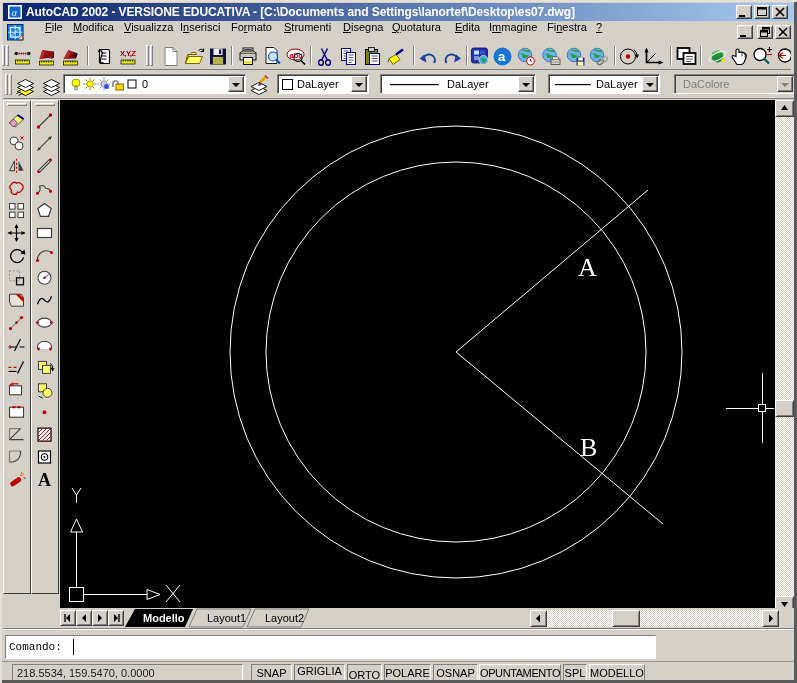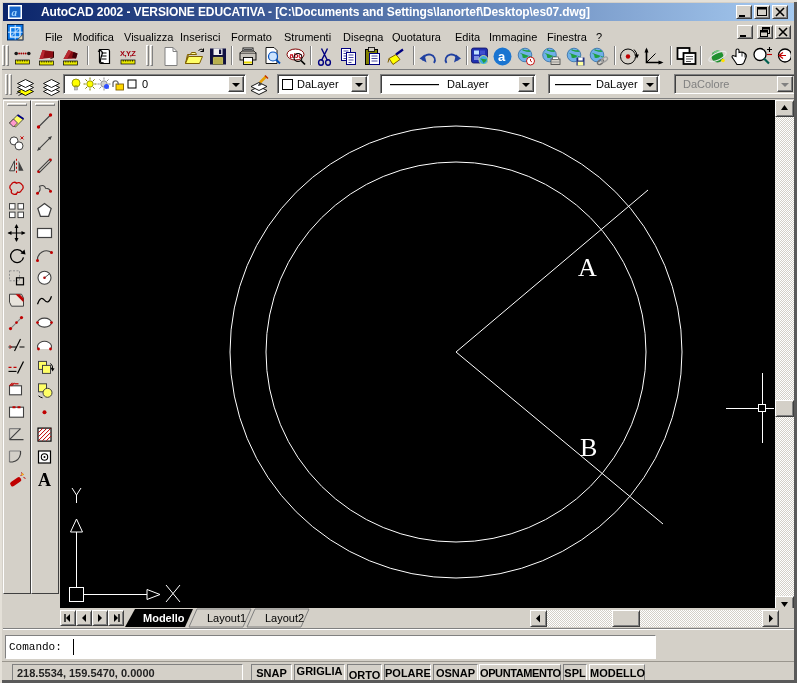--- a/index.html
+++ b/index.html
@@ -3,26 +3,26 @@
 <meta charset="utf-8">
 <style>
   html,body{margin:0;padding:0;}
   *{box-sizing:border-box;}
   body{font-family:"Liberation Sans",sans-serif;}
   #win{position:relative;width:797px;height:683px;background:#d4d0c8;overflow:hidden;}
   .abs{position:absolute;}
   
   #title{left:3px;top:3px;width:791px;height:18px;
     background:linear-gradient(to right,#0a246a,#a6caf0);color:#fff;font-weight:bold;font-size:12px;}
-  #title .txt{position:absolute;left:38px;top:2px;white-space:nowrap;letter-spacing:-0.1px;}
+  #title .txt{position:absolute;left:23px;top:2px;white-space:nowrap;letter-spacing:-0.1px;}
   .tbtn{position:absolute;top:2px;width:16px;height:14px;background:#d4d0c8;
     border:1px solid;border-color:#fff #404040 #404040 #fff;box-shadow:inset 1px 1px 0 #d4d0c8, inset -1px -1px 0 #808080;}
   
   #menu{left:3px;top:21px;width:791px;height:21px;background:#d4d0c8;font-size:11px;color:#000;}
-  #menu span{position:absolute;top:10px;padding-left:16px;}
+  #menu span{position:absolute;top:0;padding-left:16px;}
   #menu u{text-decoration:underline;}
   .mbtn{position:absolute;top:4px;width:16px;height:14px;background:#d4d0c8;
     border:1px solid;border-color:#fff #404040 #404040 #fff;box-shadow:inset 1px 1px 0 #d4d0c8, inset -1px -1px 0 #808080;}
   
   #tb1{left:0;top:42px;width:791px;height:28px;background:#d4d0c8;border-bottom:1px solid #808080;}
   #tb2{left:3px;top:71px;width:791px;height:28px;background:#d4d0c8;border-bottom:1px solid #808080;}
   .grip{position:absolute;top:3px;width:3px;height:21px;border:1px solid;border-color:#fff #808080 #808080 #fff;}
   .sep{position:absolute;top:4px;width:2px;height:19px;border-left:1px solid #808080;border-right:1px solid #fff;}
   
   .combo{position:absolute;height:20px;background:#fff;border:1px solid;border-color:#808080 #fff #fff #808080;
@@ -40,21 +40,21 @@
   
   .pal{position:absolute;width:28px;background:#d4d0c8;border:1px solid;border-color:#fff #404040 #404040 #fff;}
   .hgrip{position:absolute;left:3px;top:2px;width:20px;height:3px;border:1px solid;border-color:#fff #808080 #808080 #fff;}
   
   #tabrow{left:3px;top:608px;width:791px;height:20px;background:#d4d0c8;}
   
   #cmd{left:3px;top:628px;width:791px;height:33px;background:#d4d0c8;border-top:1px solid #808080;box-shadow:inset 0 1px 0 #fff;}
   #cmdbox{position:absolute;left:2px;top:6px;width:651px;height:24px;background:#fff;
      border:1px solid;border-color:#808080 #fff #fff #808080;font-family:"Liberation Mono",monospace;font-size:11px;}
   
-  #status{left:0px;top:661px;width:797px;height:22px;background:#d4d0c8;font-size:11px;border-top:1px solid #9a968e;font-weight:bold;}
+  #status{left:0px;top:661px;width:797px;height:22px;background:#d4d0c8;font-size:11px;border-top:1px solid #9a968e;}
   .spanel{position:absolute;top:2px;height:18px;border:1px solid;border-color:#808080 #fff #fff #808080;
      padding:2px 4px;white-space:nowrap;}
   .sbtnflat{position:absolute;top:2px;height:18px;border:1px solid;border-color:#808080 #fff #fff #808080;
      padding:2px 4px;white-space:nowrap;}
   .sbtnraised{position:absolute;top:2px;height:34px;border:1px solid;border-color:#fff #808080 #808080 #fff;
      padding:2px 4px;white-space:nowrap;}
 </style>
 </head>
 <body>
 <div id="win">

